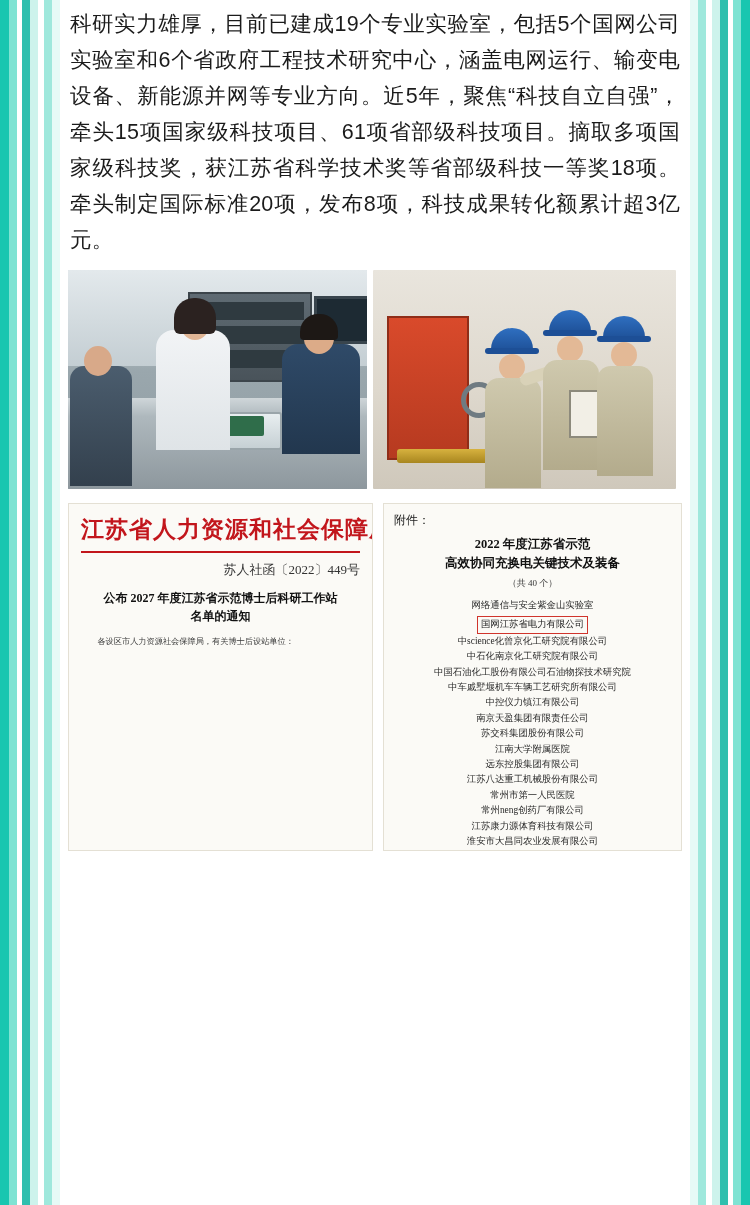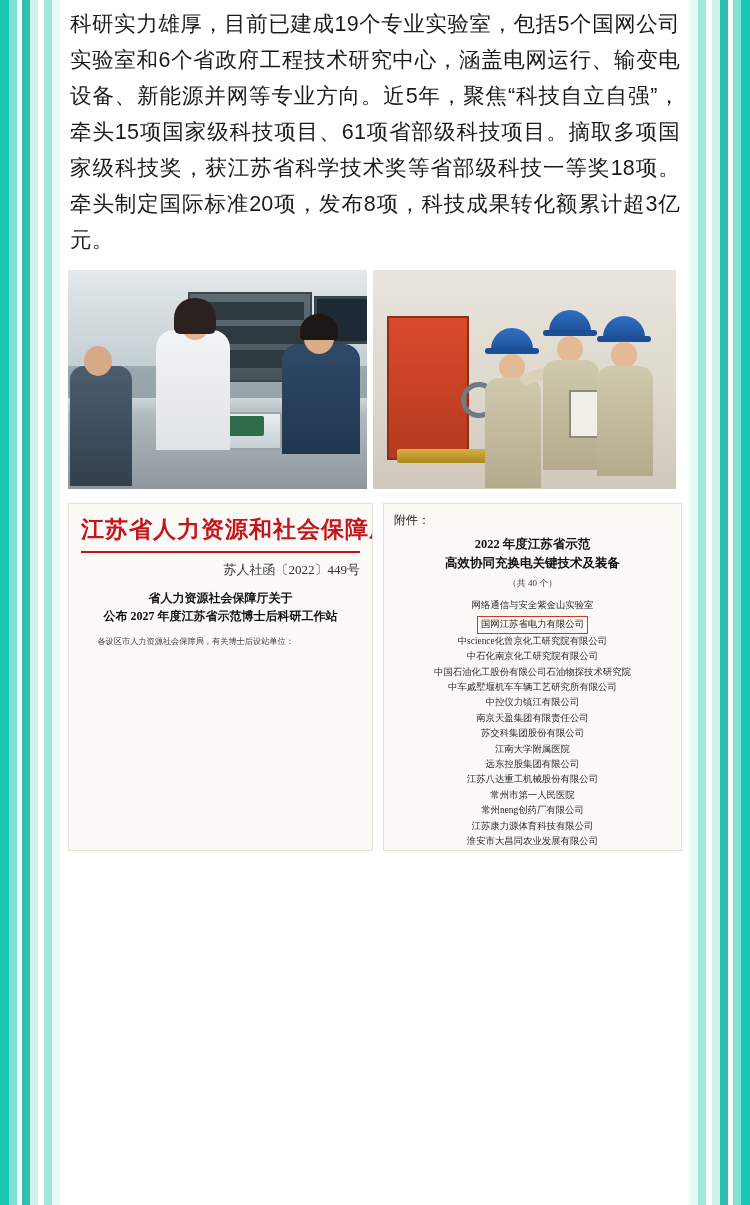--- a/index.html
+++ b/index.html
@@ -350,22 +350,22 @@
       </div>
     </div>
 
 
     <div class="docs">
 
       <div class="doc left-doc">
         <div class="doc-org">江苏省人力资源和社会保障厅</div>
         <div class="doc-rule"></div>
         <div class="doc-code">苏人社函〔2022〕449号</div>
-        <div class="doc-title">省人力资源社会保障厅关于</div>
         <div class="doc-title">公布 2027 年度江苏省示范博士后科研工作站</div>
+        <div class="doc-title">名单的通知</div>
         <div class="doc-body">
           <p>各设区市人力资源社会保障局，有关博士后设站单位：</p>
         </div>
       </div>
 
       <div class="doc right-doc">
         <div class="attach-label">附件：</div>
         <div class="right-title">2022 年度江苏省示范</div>
         <div class="right-title">高效协同充换电关键技术及装备</div>
         <div class="right-count">（共 40 个）</div>

